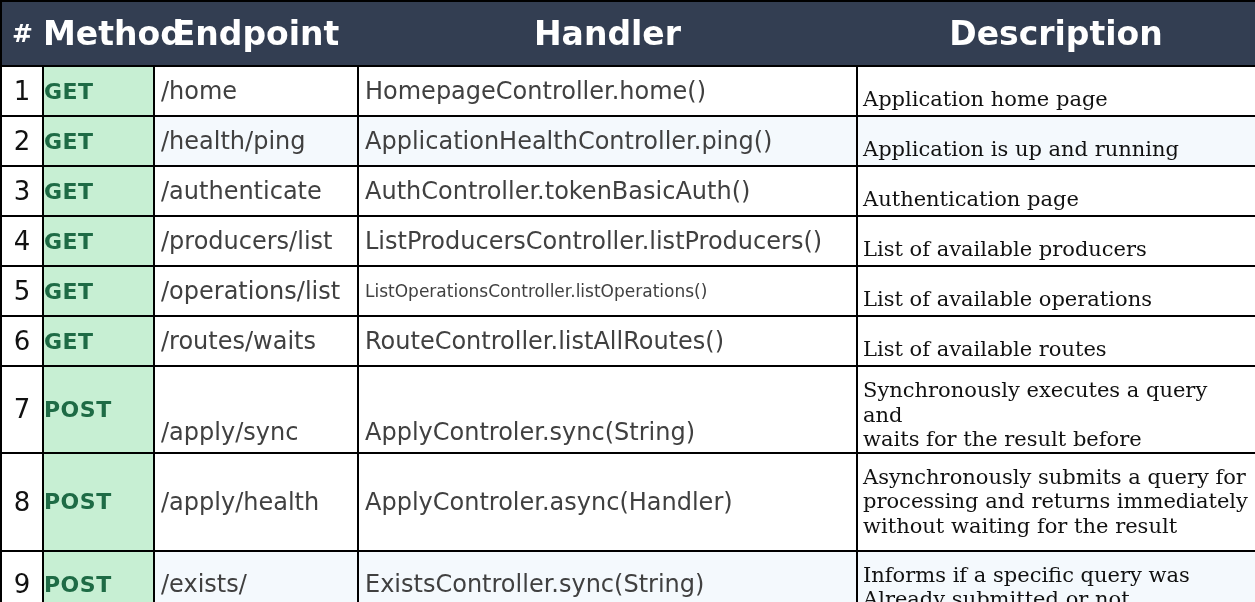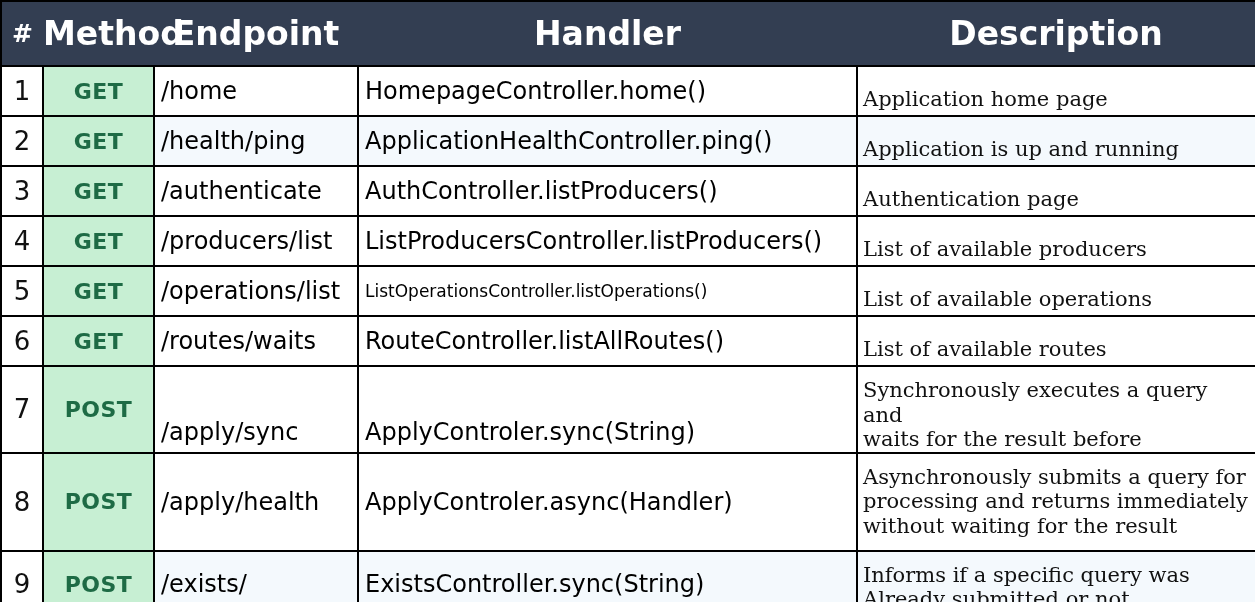--- a/index.html
+++ b/index.html
@@ -62,35 +62,35 @@
     text-align: center;
     vertical-align: middle;
     font-family: "DejaVu Sans", sans-serif;
     font-size: 26px;
     color: #111111;
     background: #ffffff;
   }
 
   td.cell-method {
     background: #c7efd3;
-    text-align: center;
+    text-align: left;
     vertical-align: middle;
   }
   td.cell-method .method-label {
     font-family: "DejaVu Sans", sans-serif;
     font-weight: bold;
     font-size: 22px;
     color: #1e6b45;
     letter-spacing: 0.5px;
   }
 
   td.cell-endpoint, td.cell-handler {
     font-family: "DejaVu Sans", sans-serif;
     font-size: 24px;
-    color: #000000;
+    color: #404040;
     padding-left: 6px;
     white-space: nowrap;
     overflow: hidden;
   }
 
   
   tr.h-single td.cell-endpoint,
   tr.h-single td.cell-handler { vertical-align: middle; }
   tr.h-bottom td.cell-endpoint,
   tr.h-bottom td.cell-handler { vertical-align: bottom; padding-bottom: 6px; margin-top: 20px; }
@@ -159,21 +159,21 @@
       <td class="cell-handler">ApplicationHealthController.ping()</td>
       <td class="cell-desc">
         <span class="desc-line">Application is up and running</span>
       </td>
     </tr>
 
     <tr class="r3 h-single">
       <td class="cell-num">3</td>
       <td class="cell-method"><span class="method-label">GET</span></td>
       <td class="cell-endpoint">/authenticate</td>
-      <td class="cell-handler">AuthController.listProducers()</td>
+      <td class="cell-handler">AuthController.tokenBasicAuth()</td>
       <td class="cell-desc">
         <span class="desc-line">Authentication page</span>
       </td>
     </tr>
 
     <tr class="r4 h-single">
       <td class="cell-num">4</td>
       <td class="cell-method"><span class="method-label">GET</span></td>
       <td class="cell-endpoint">/producers/list</td>
       <td class="cell-handler">ListProducersController.listProducers()</td>

